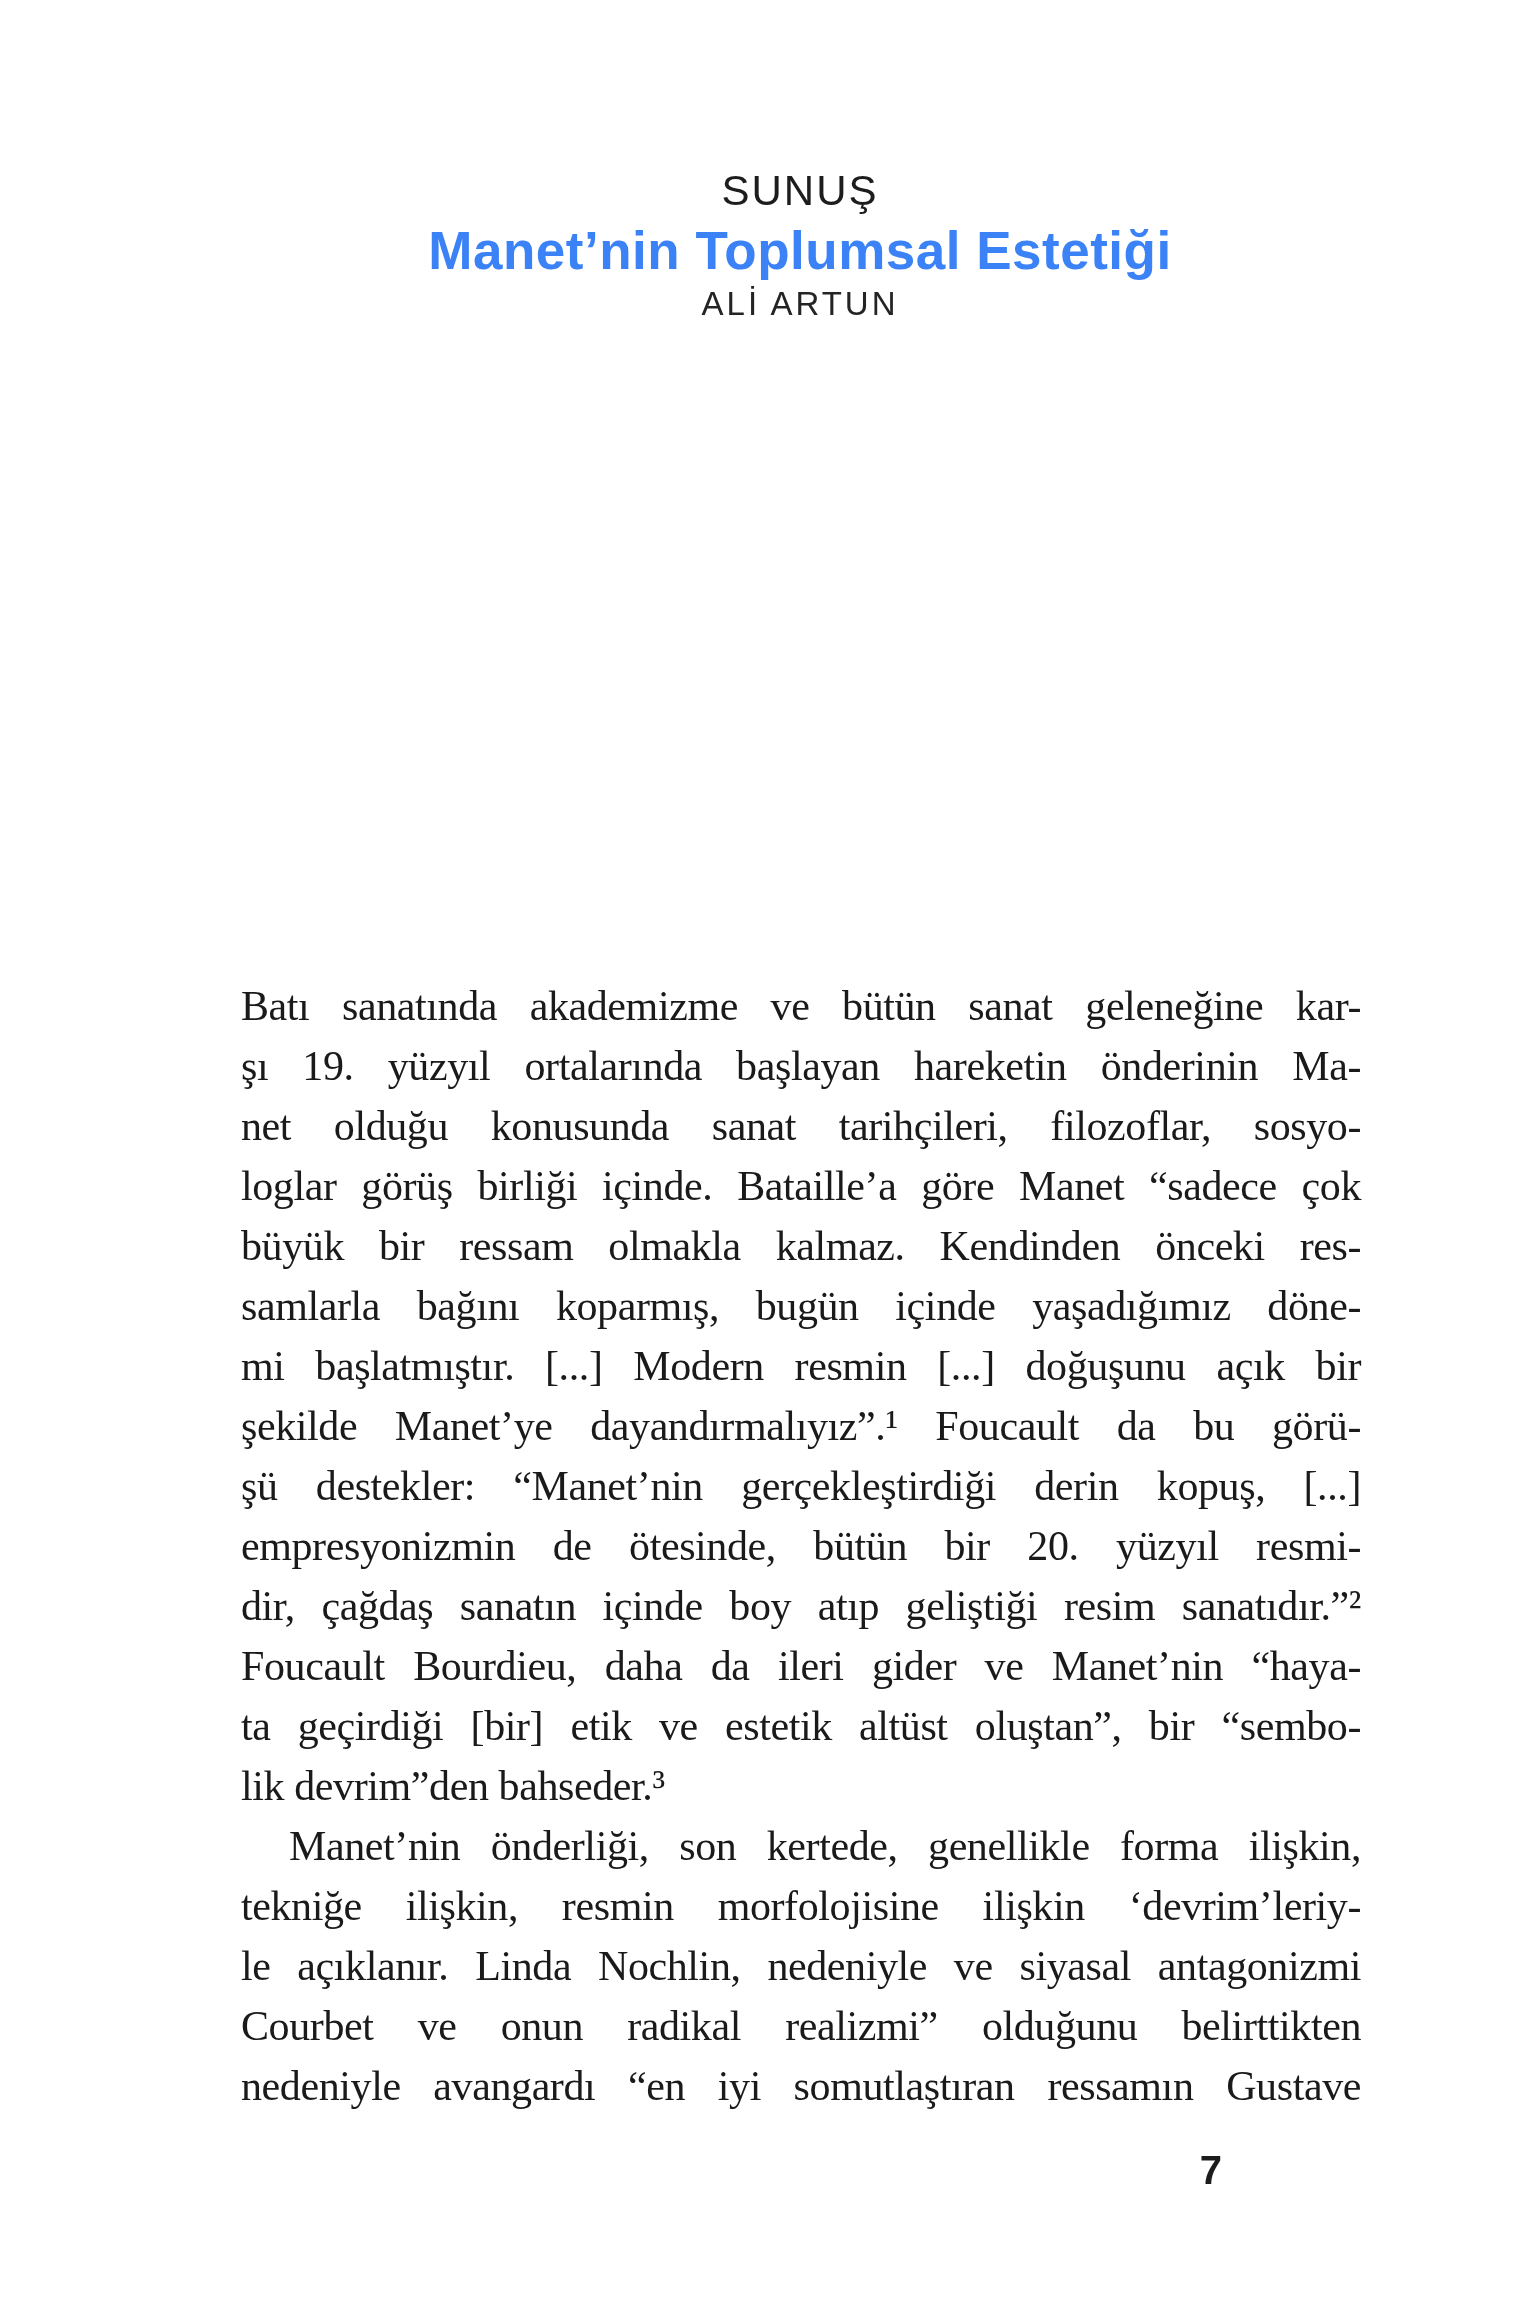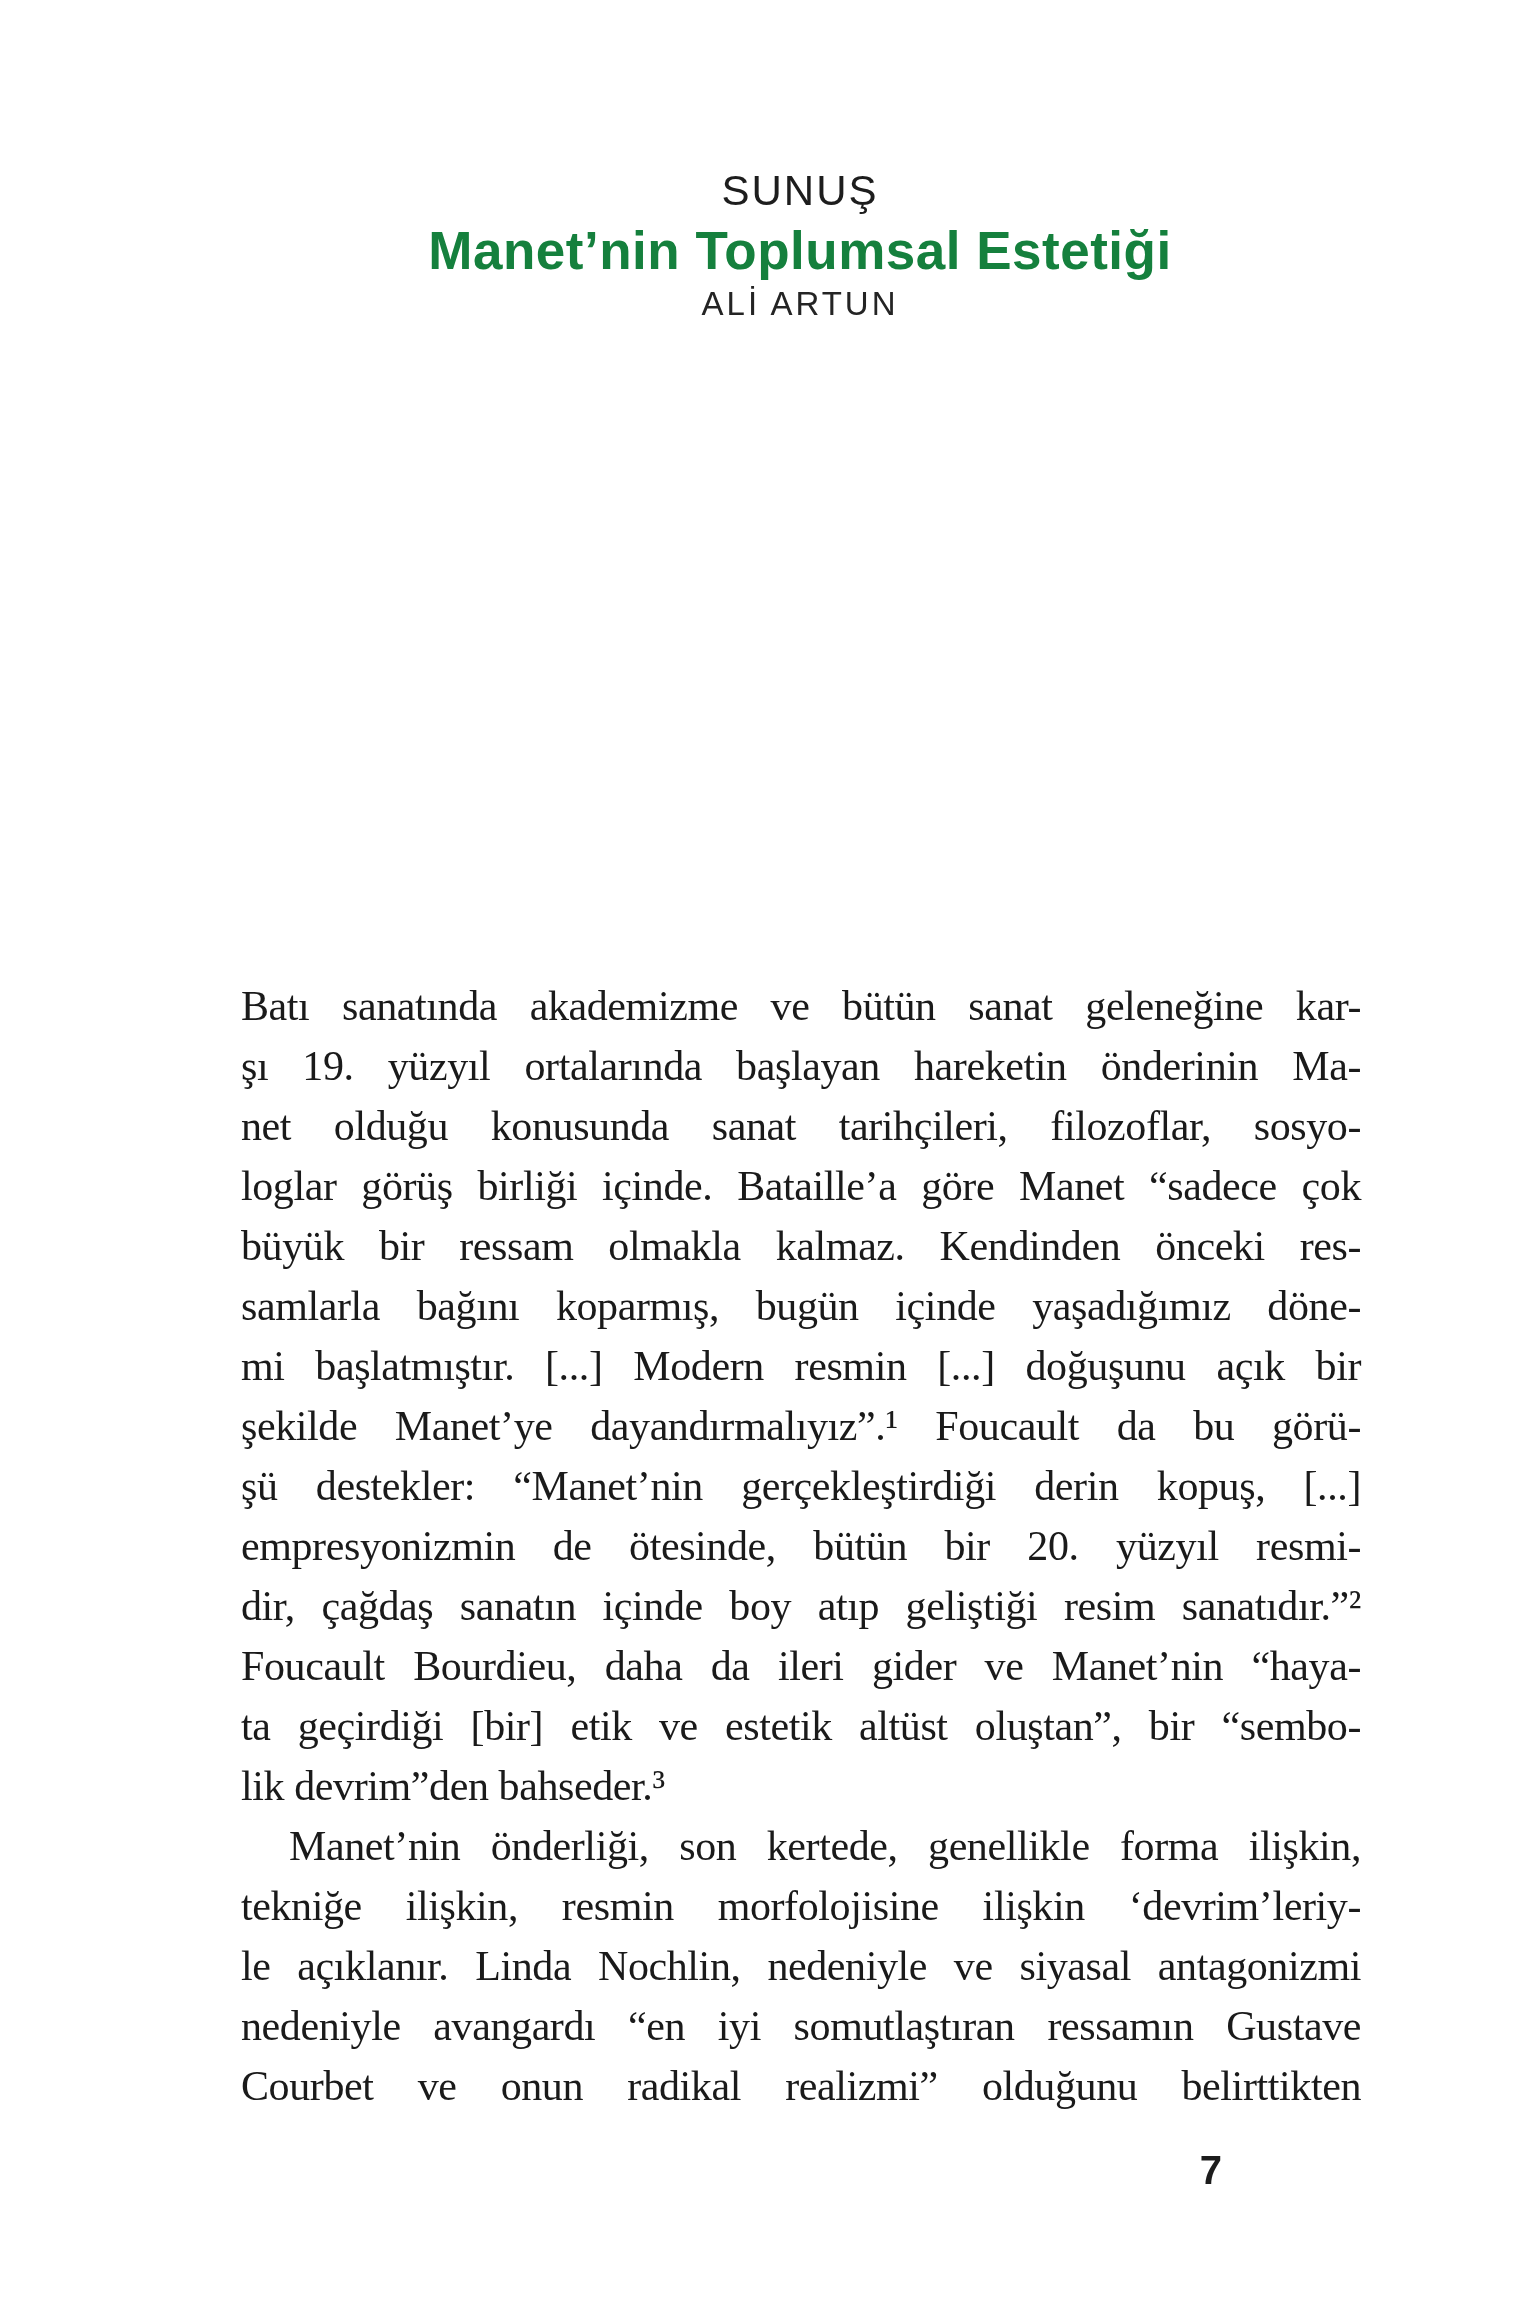--- a/index.html
+++ b/index.html
@@ -32,21 +32,21 @@
     line-height: 1.1;
     color: #1d1d1d;
   }
   .main-title {
     font-family: "Liberation Sans", sans-serif;
     font-size: 53px;
     font-weight: 700;
     letter-spacing: 0.5px;
     line-height: 1.18;
     margin-top: 6px;
-    color: #15803d;
+    color: #3b82f6;
   }
   .author {
     font-family: "Liberation Sans", sans-serif;
     font-size: 33px;
     font-weight: 400;
     letter-spacing: 3px;
     line-height: 1.15;
     margin-top: 2px;
     color: #242424;
   }
@@ -106,19 +106,19 @@
       <div class="text-line justify">şekilde Manet’ye dayandırmalıyız”.¹ Foucault da bu görü-</div>
       <div class="text-line justify">şü destekler: “Manet’nin gerçekleştirdiği derin kopuş, [...]</div>
       <div class="text-line justify">empresyonizmin de ötesinde, bütün bir 20. yüzyıl resmi-</div>
       <div class="text-line justify">dir, çağdaş sanatın içinde boy atıp geliştiği resim sanatıdır.”²</div>
       <div class="text-line justify">Foucault Bourdieu, daha da ileri gider ve Manet’nin “haya-</div>
       <div class="text-line justify">ta geçirdiği [bir] etik ve estetik altüst oluştan”, bir “sembo-</div>
       <div class="text-line">lik devrim”den bahseder.³</div>
       <div class="text-line justify indent">Manet’nin önderliği, son kertede, genellikle forma ilişkin,</div>
       <div class="text-line justify">tekniğe ilişkin, resmin morfolojisine ilişkin ‘devrim’leriy-</div>
       <div class="text-line justify">le açıklanır. Linda Nochlin, nedeniyle ve siyasal antagonizmi</div>
+      <div class="text-line justify">Courbet ve onun radikal realizmi” olduğunu belirttikten</div>
       <div class="text-line justify">nedeniyle avangardı “en iyi somutlaştıran ressamın Gustave</div>
-      <div class="text-line justify">Courbet ve onun radikal realizmi” olduğunu belirttikten</div>
     </div>
 
   <div id="page-number">7</div>
 
 </div>
 
 </body></html>

